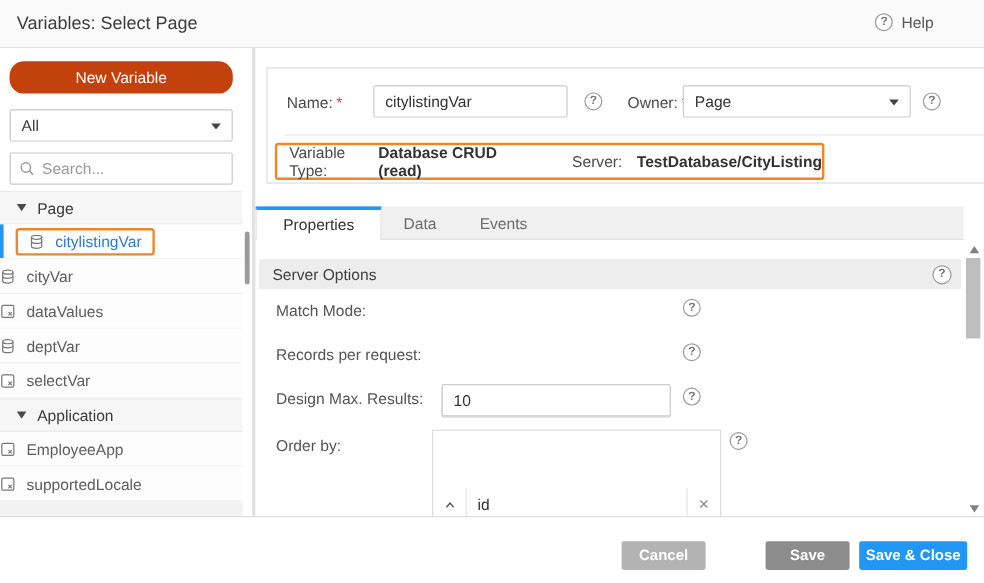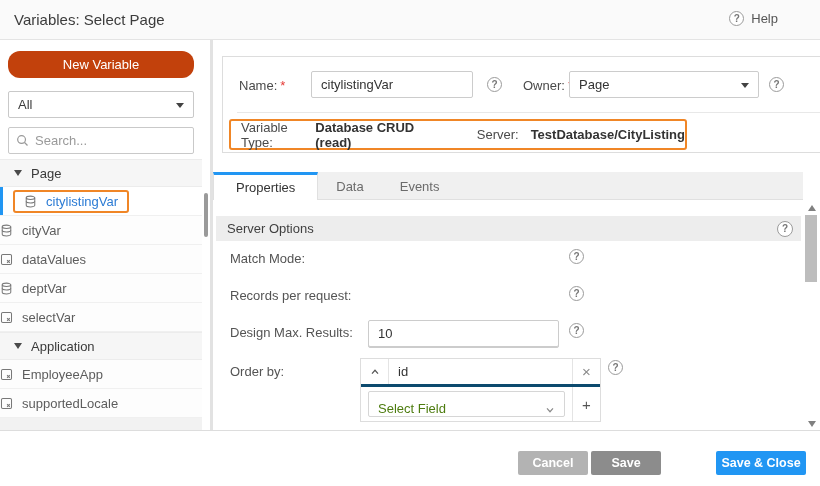--- a/index.html
+++ b/index.html
@@ -66,41 +66,41 @@
   .sec-bar { position:absolute; left:3px; top:176px; width:585px; height:25px; background:#ededed; display:flex; align-items:center; }
   .sec-bar .t { margin-left:11px; color:#3f3f3f; }
   .sec-bar .qmark { position:absolute; right:8px; }
 
   .row-label { position:absolute; left:17px; color:#545454; }
   .ctl { position:absolute; left:155px; width:191px; }
   .help-at { position:absolute; left:356px; }
 
   
   .orderby { position:absolute; left:147px; top:318px; width:241px; border:1px solid #ddd; background:#fff; }
-  .ob-row1 { display:grid; grid-template-columns:28px 1fr 28px; height:28px; border-bottom:3px solid #0c4a6e; }
+  .ob-row1 { display:grid; grid-template-columns:28px 1fr 28px; height:28px; border-bottom:1px solid #0c4a6e;margin-top:48px; }
   .ob-dir { border-right:1px solid #e4e4e4; display:flex; align-items:center; justify-content:center; cursor:pointer; }
   .ob-val { display:flex; align-items:center; padding-left:9px; color:#333; }
   .ob-close { border-left:1px solid #e4e4e4; display:flex; align-items:center; justify-content:center; color:#8a8a8a; font-size:15px; cursor:pointer; }
   .ob-row2 { display:grid; grid-template-columns:1fr 28px; height:34px; }
   .ob-selwrap { padding:4px 7px 4px 7px; }
   .ob-sel { position:relative; height:26px; border:1px solid #d6d6d6; border-radius:2px; display:flex; align-items:flex-end; padding-left:9px; color:#4d7c0f; cursor:pointer; }
   .ob-add { border-left:1px solid #e4e4e4; display:flex; align-items:center; justify-content:center; color:#555; font-size:15px; cursor:pointer; }
 
   
   .vscroll { position:absolute; left:592px; top:162px; width:13px; height:228px; }
   .vs-up, .vs-down { position:absolute; left:3px; width:0; height:0; cursor:pointer; }
   .vs-up { top:3px; border-left:4px solid transparent; border-right:4px solid transparent; border-bottom:6px solid #808080; }
   .vs-down { bottom:3px; border-left:4px solid transparent; border-right:4px solid transparent; border-top:6px solid #808080; }
   .vs-thumb { position:absolute; left:0; top:13px; width:12px; height:67px; background:#bdbdbd; cursor:pointer; }
 
   
   .footer { position:absolute; left:0; top:430px; width:820px; height:56px; background:#fff; border-top:1px solid #ddd; }
   .btn { position:absolute; top:20px; height:24px; border:none; border-radius:2px; color:#fff; font-size:12.5px; font-weight:700; cursor:pointer; font-family:inherit; }
   .btn-cancel { left:518px; width:70px; background:#b3b3b3; }
-  .btn-save { left:591px; width:70px; background:#8c8c8c; }
+  .btn-save { left:638px; width:70px; background:#8c8c8c; }
   .btn-saveclose { left:716px; width:90px; background:#2196f3; }
 
   svg { display:block; }
 </style>
 </head>
 <body>
 
 <div class="app">
 
   <div class="hdr">

